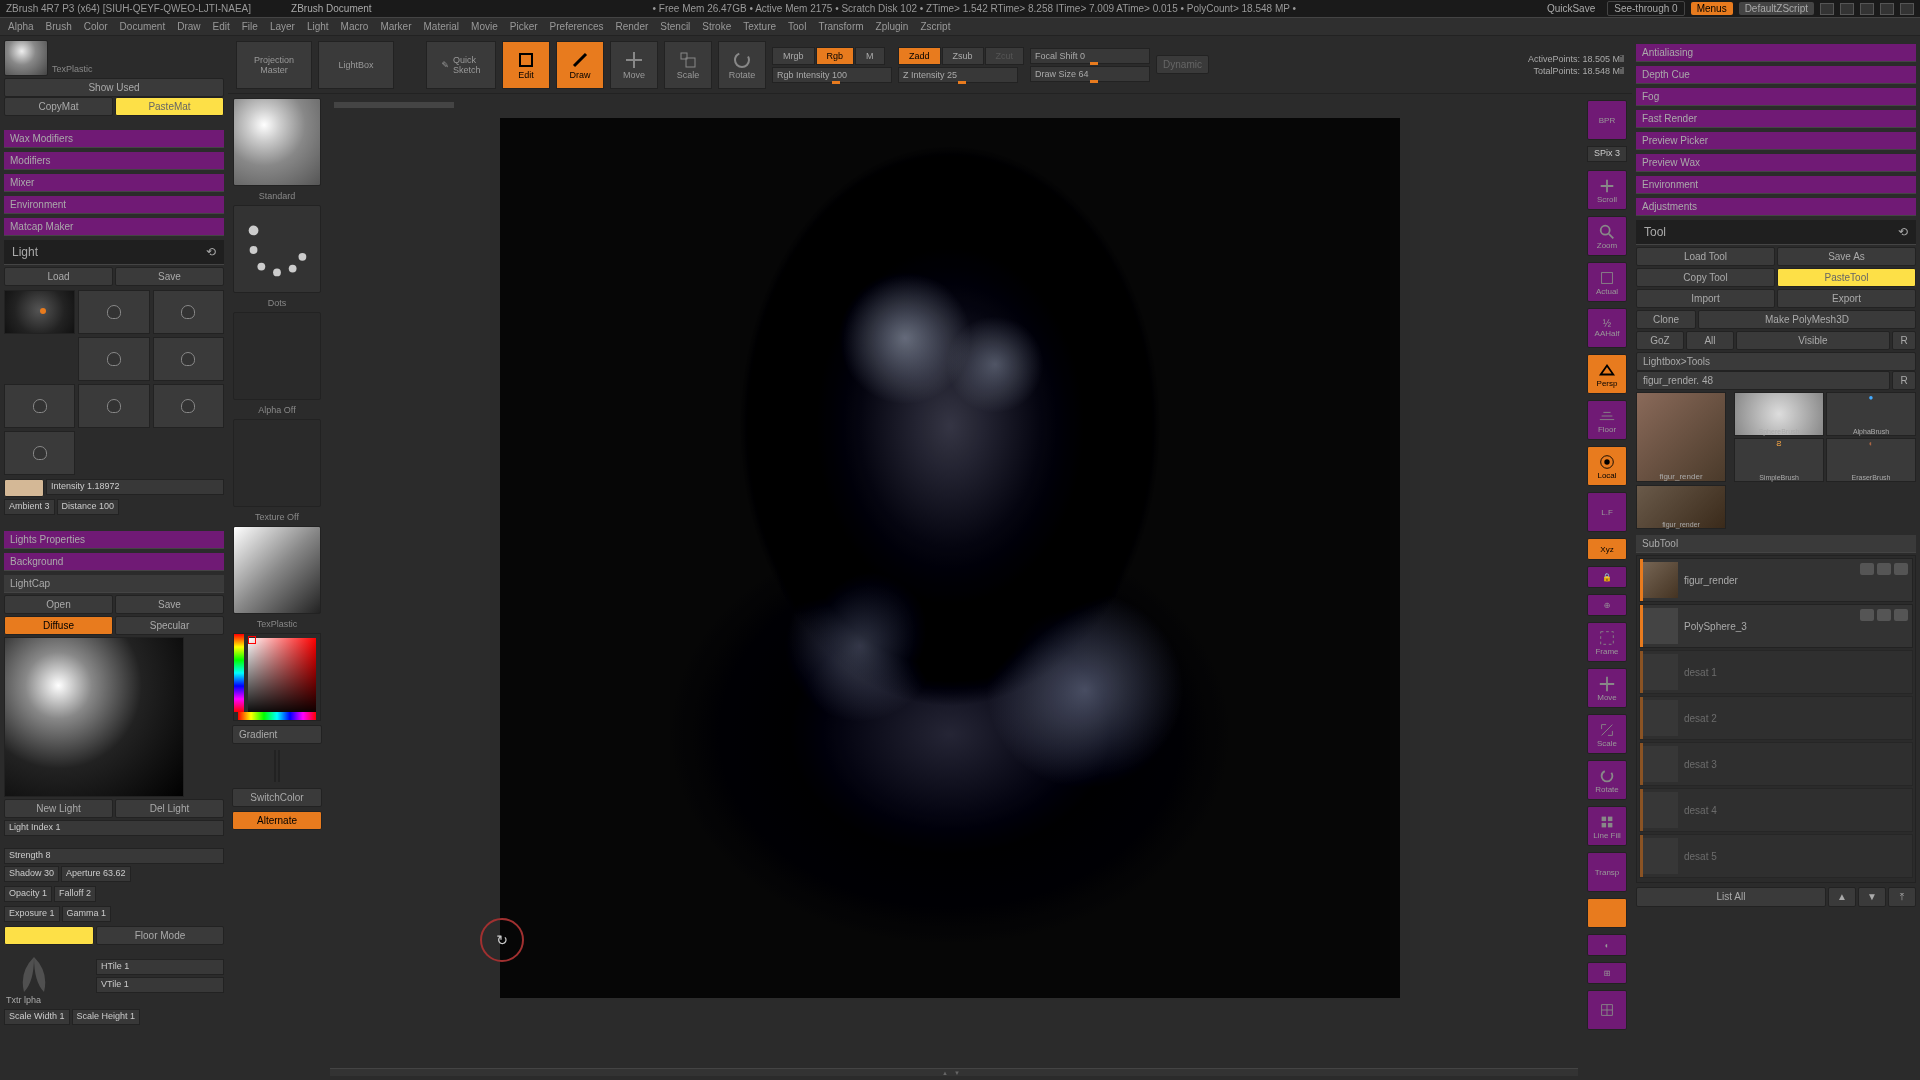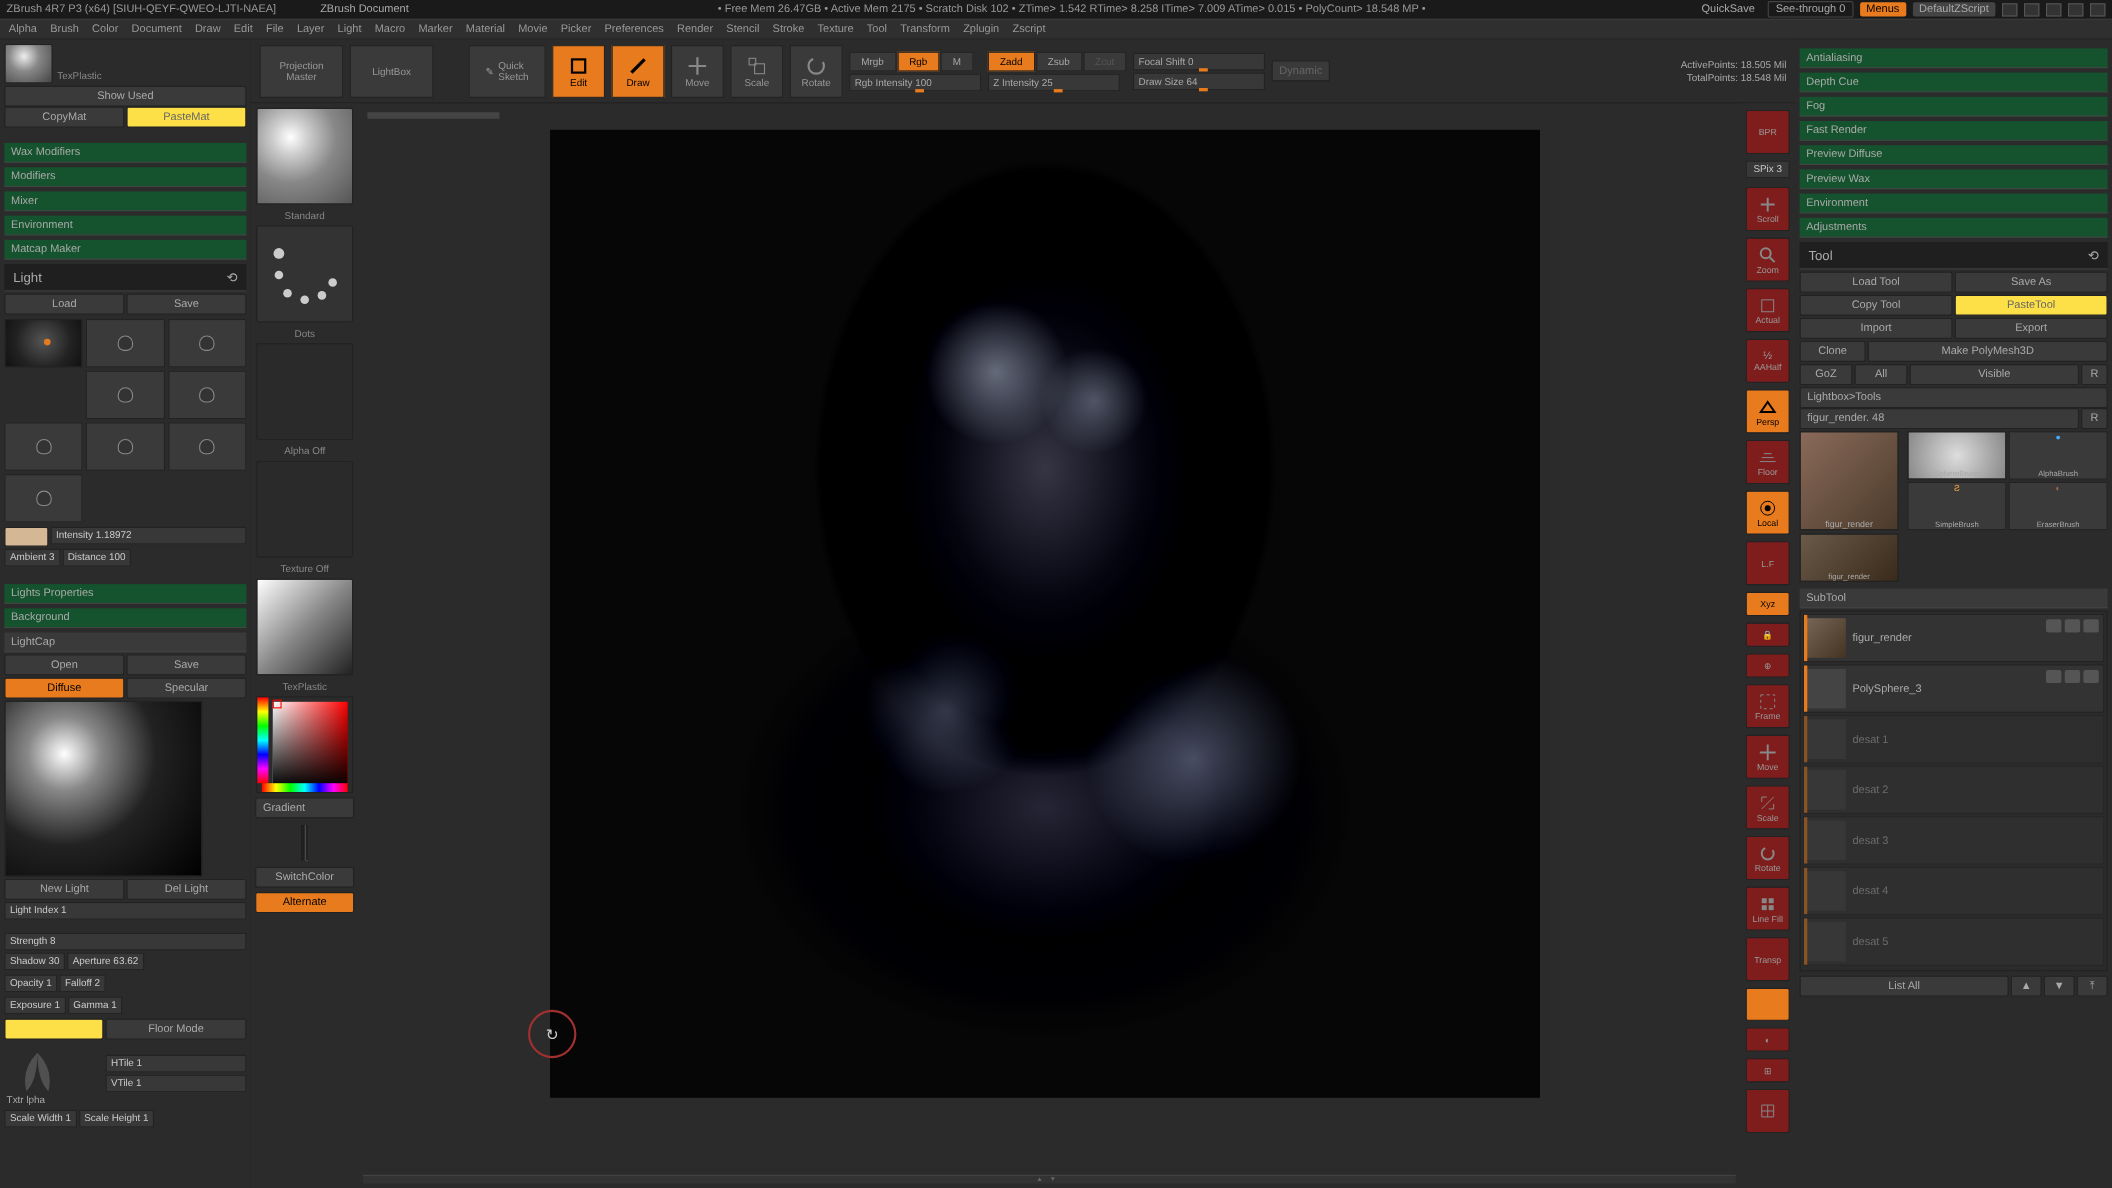--- a/index.html
+++ b/index.html
@@ -22,21 +22,21 @@
 .viewport-wrap { flex:1; display:flex; }
 .side-tray { width:98px; background:#2b2b2b; padding:4px; display:flex; flex-direction:column; gap:4px; align-items:center; }
 .viewport { flex:1; background:#2b2b2b; position:relative; margin:4px; }
 .right-tray { width:50px; background:#2b2b2b; display:flex; flex-direction:column; gap:6px; padding:6px 4px; align-items:center; }
 .panel-btn { background:#3a3a3a; border:1px solid #222; color:#aaa; padding:3px 6px; font-size:10px; border-radius:2px; cursor:pointer; text-align:center; }
 .panel-btn.wide { width:100%; }
 .panel-btn.orange { background:#e87b1e; color:#000; }
 .panel-btn.dark { background:#fde047; color:#666; }
 .row { display:flex; gap:2px; margin-bottom:2px; }
 .row .panel-btn { flex:1;text-align:center; }
-.section-head { background:#14532d; padding:3px 6px; font-size:10px; color:#aaa; margin:4px 0 2px; border-bottom:1px solid #444; }
+.section-head { background:#701a75; padding:3px 6px; font-size:10px; color:#aaa; margin:4px 0 2px; border-bottom:1px solid #444; }
 .section-head.big { background:#1f1f1f; font-size:12px; padding:5px 8px; display:flex; justify-content:space-between; }
 .slider { height:16px; background:#383838; border:1px solid #222; position:relative; font-size:9px; color:#ccc; padding:1px 4px; margin-bottom:2px; }
 .light-grid { display:grid; grid-template-columns:repeat(3,1fr); gap:3px; margin:4px 0; }
 .light-cell { height:44px; background:#3a3a3a; border:1px solid #222; display:flex; align-items:center; justify-content:center; }
 .light-cell.big { grid-row:span 2; background:radial-gradient(circle at 50% 45%, #555 0%, #222 60%, #111 100%); position:relative; }
 .light-cell.big::after { content:''; position:absolute; width:6px; height:6px; background:#e87b1e; border-radius:50%; top:40%; left:50%; }
 .bulb { width:14px; height:14px; border:1px solid #888; border-radius:50% 50% 40% 40%; background:#333; }
 .gradient-sphere { width:180px; height:160px; background:radial-gradient(circle at 30% 30%, #fff 0%, #888 20%, #222 50%, #000 100%); border:1px solid #222; margin:2px 0; }
 .thumb { width:88px; height:88px; background:radial-gradient(circle at 35% 30%, #fff 0%, #ccc 20%, #888 50%, #555 100%); border:1px solid #222; border-radius:2px; }
 .thumb.dots { background:#333; position:relative; }
@@ -49,21 +49,21 @@
 .colorpicker .hueside { position:absolute; left:0; top:0; bottom:8px; width:10px; background:linear-gradient(to bottom,#f00,#ff0,#0f0,#0ff,#00f,#f0f,#f00); }
 .tb-btn { width:48px; height:48px; background:#3a3a3a; border:1px solid #222; display:flex; flex-direction:column; align-items:center; justify-content:center; font-size:9px; color:#999; cursor:pointer; }
 .tb-btn.orange { background:#e87b1e; color:#000; }
 .tb-btn svg { width:20px; height:20px; }
 .tb-seg { display:flex; gap:1px; }
 .tb-seg .seg { padding:3px 10px; background:#3a3a3a; border:1px solid #222; font-size:9px; }
 .tb-seg .seg.orange { background:#e87b1e; color:#000; }
 .tb-slider { width:120px; }
 .tb-slider .lab { font-size:9px; color:#aaa; background:#383838; border:1px solid #222; padding:2px 4px; position:relative; }
 .tb-slider .lab::after { content:''; position:absolute; bottom:-2px; height:3px; width:8px; background:#e87b1e; left:50%; }
-.right-tray-btn { width:40px; height:40px; background:#7f1d1d; border:1px solid #222; display:flex; flex-direction:column; align-items:center; justify-content:center; font-size:8px; color:#999; cursor:pointer; border-radius:2px; }
+.right-tray-btn { width:40px; height:40px; background:#701a75; border:1px solid #222; display:flex; flex-direction:column; align-items:center; justify-content:center; font-size:8px; color:#999; cursor:pointer; border-radius:2px; }
 .right-tray-btn.orange { background:#e87b1e; color:#000; }
 .right-tray-btn svg { width:18px; height:18px; }
 .tool-thumb { width:90px; height:90px; background:#3a3a3a; border:1px solid #222; font-size:8px; display:flex; flex-direction:column; align-items:center; justify-content:center; }
 .tool-thumbs { display:grid; grid-template-columns:1fr 1fr; gap:3px; }
 .subtool-row { height:44px; background:#333; border:1px solid #222; display:flex; align-items:center; padding:2px; margin-bottom:2px; position:relative; }
 .subtool-row .th { width:36px; height:36px; background:#444; margin-right:6px; }
 .subtool-row .icons { position:absolute; right:4px; top:4px; display:flex; gap:3px; }
 .subtool-row .icons span { width:14px; height:12px; background:#555; border-radius:2px; }
 .subtool-row .bar { position:absolute; left:0; top:0; bottom:0; width:3px; background:#e87b1e; }
 .viewport-img { position:absolute; left:170px; top:20px; width:900px; height:880px; background:
@@ -476,21 +476,21 @@
           </div>
       </div>
     </div>
   </div>
 
   <div class="right-panel">
     <div class="section-head">Antialiasing</div>
     <div class="section-head">Depth Cue</div>
     <div class="section-head">Fog</div>
     <div class="section-head">Fast Render</div>
-    <div class="section-head">Preview Diffuse</div>
+    <div class="section-head">Preview Picker</div>
     <div class="section-head">Preview Wax</div>
     <div class="section-head">Environment</div>
     <div class="section-head">Adjustments</div>
 
     <div class="section-head big">
         <span>Tool</span>
         <span>⟲</span>
       </div>
     <div class="row">
         <div class="panel-btn">Load Tool</div>

